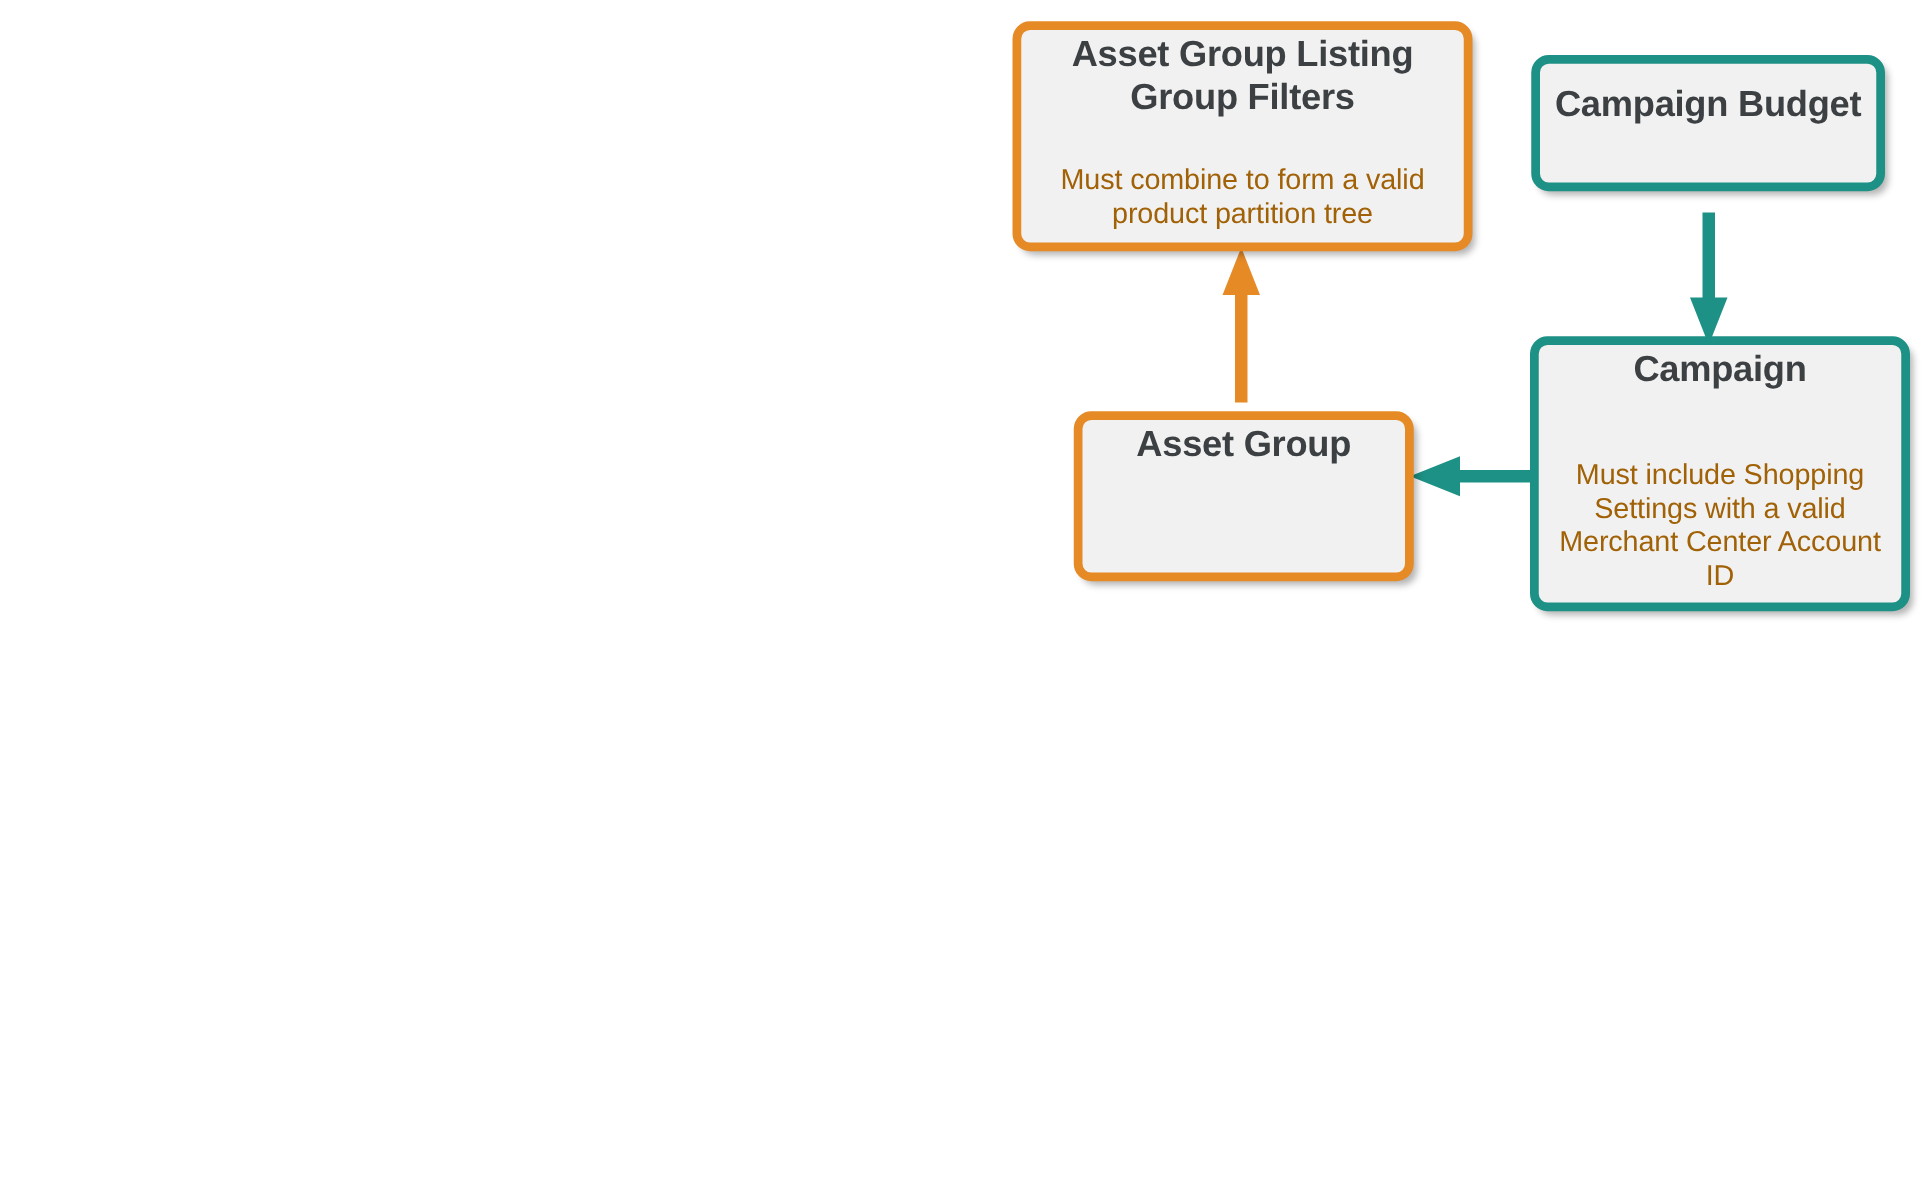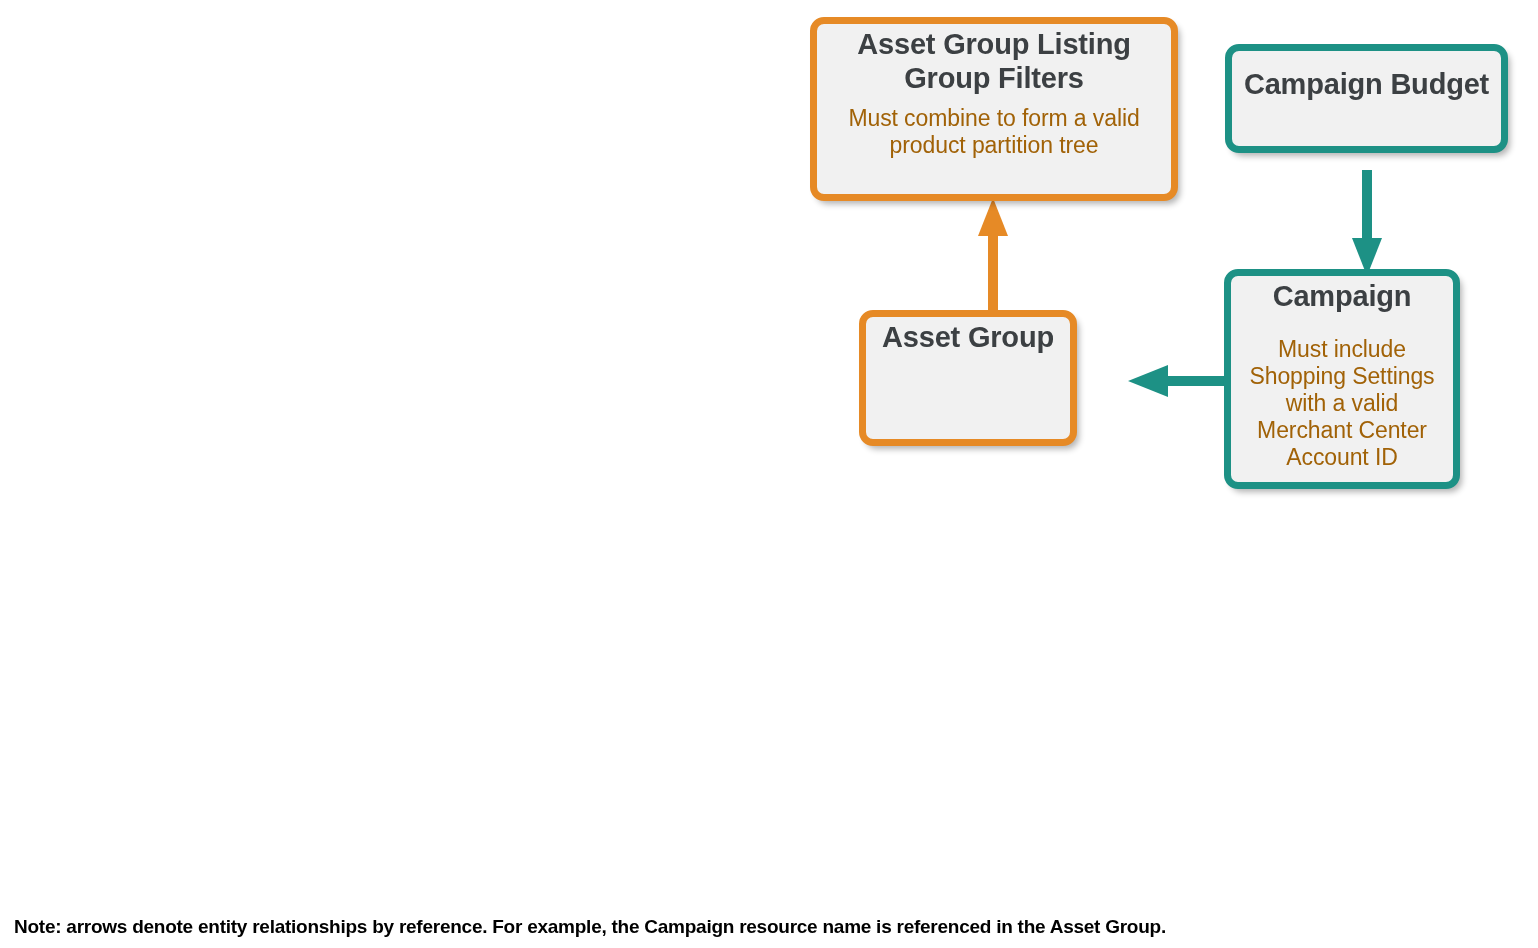--- a/index.html
+++ b/index.html
@@ -21,21 +21,21 @@
 
   
   .node {
     position: absolute;
     box-sizing: border-box;
     background: #f1f1f1;
     border-radius: 14px;
     display: flex;
     flex-direction: column;
     align-items: center;
-    justify-content: flex-start;
+    justify-content: space-between;
     text-align: center;
     box-shadow: 4px 5px 6px -2px rgba(0,0,0,0.30);
     z-index: 3;
   }
   .node.orange { border: 7px solid #e68a26; }
   .node.teal   { border: 7px solid #1d9185; }
 
   .node-title {
     font-weight: bold;
     color: #3c4043;
@@ -58,28 +58,28 @@
 
   
   #box-budget {
     left: 1225px; top: 44px; width: 283px; height: 109px;
     padding: 17px 10px;
   }
   #box-budget .node-title { font-size: 29px; }
 
   
   #box-assetgroup {
-    left: 859px; top: 310px; width: 218px; height: 136px;
+    left: 859px; top: 329px; width: 272px; height: 136px;
     padding: 4px 10px;
   }
   #box-assetgroup .node-title { font-size: 29px; }
 
   
   #box-campaign {
-    left: 1224px; top: 269px; width: 236px; height: 220px;
+    left: 1224px; top: 269px; width: 304px; height: 220px;
     padding: 4px 8px 8px;
   }
   #box-campaign .node-title { font-size: 29px; }
   #box-campaign .node-desc  { font-size: 23px; margin-top: 22px; }
 
   
   .edge { position: absolute; z-index: 1; }
   .edge svg { display: block; overflow: visible; }
 
   #edge-assetgroup-to-aglgf { left: 975px; top: 196px; width: 36px; height: 126px; }
@@ -135,15 +135,14 @@
 
   <div class="node orange" id="box-assetgroup">
     <div class="node-title">Asset Group</div>
   </div>
 
   <div class="node teal" id="box-campaign">
     <div class="node-title">Campaign</div>
     <div class="node-desc">Must include Shopping Settings with a valid Merchant Center Account ID</div>
   </div>
 
-  <div id="footer-note">Note: arrows denote entity relationships by reference. For example, the Campaign resource name is referenced in the Asset Group.</div>
 
 </div>
 
 </body></html>

